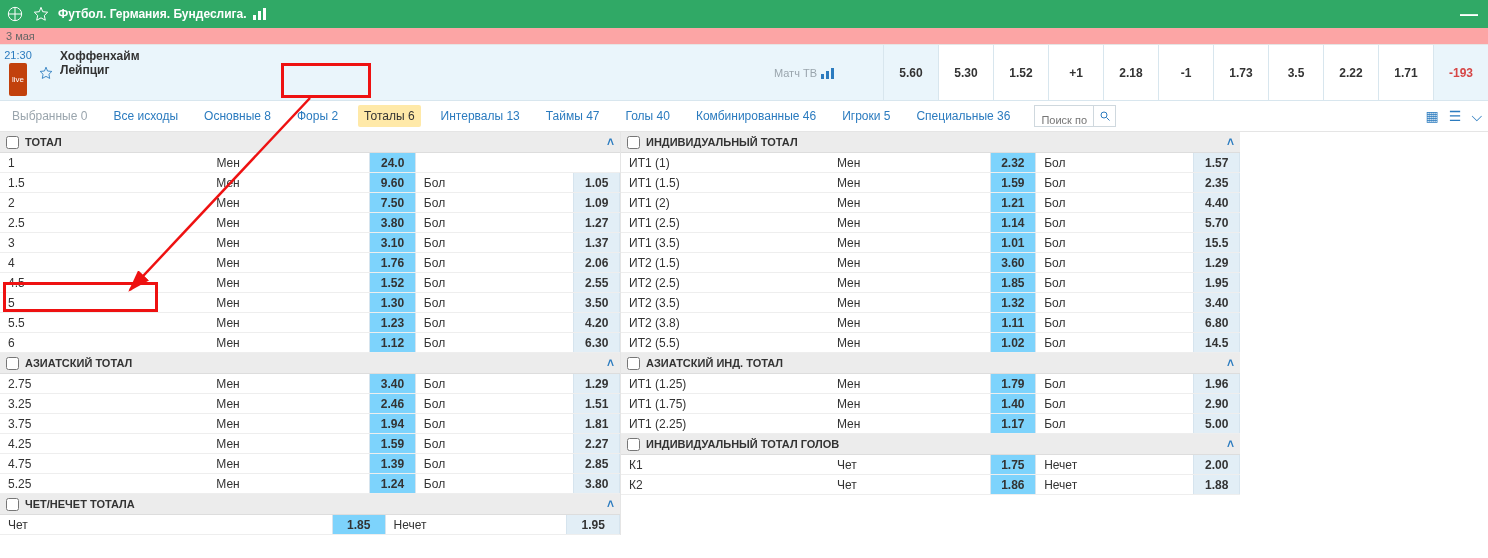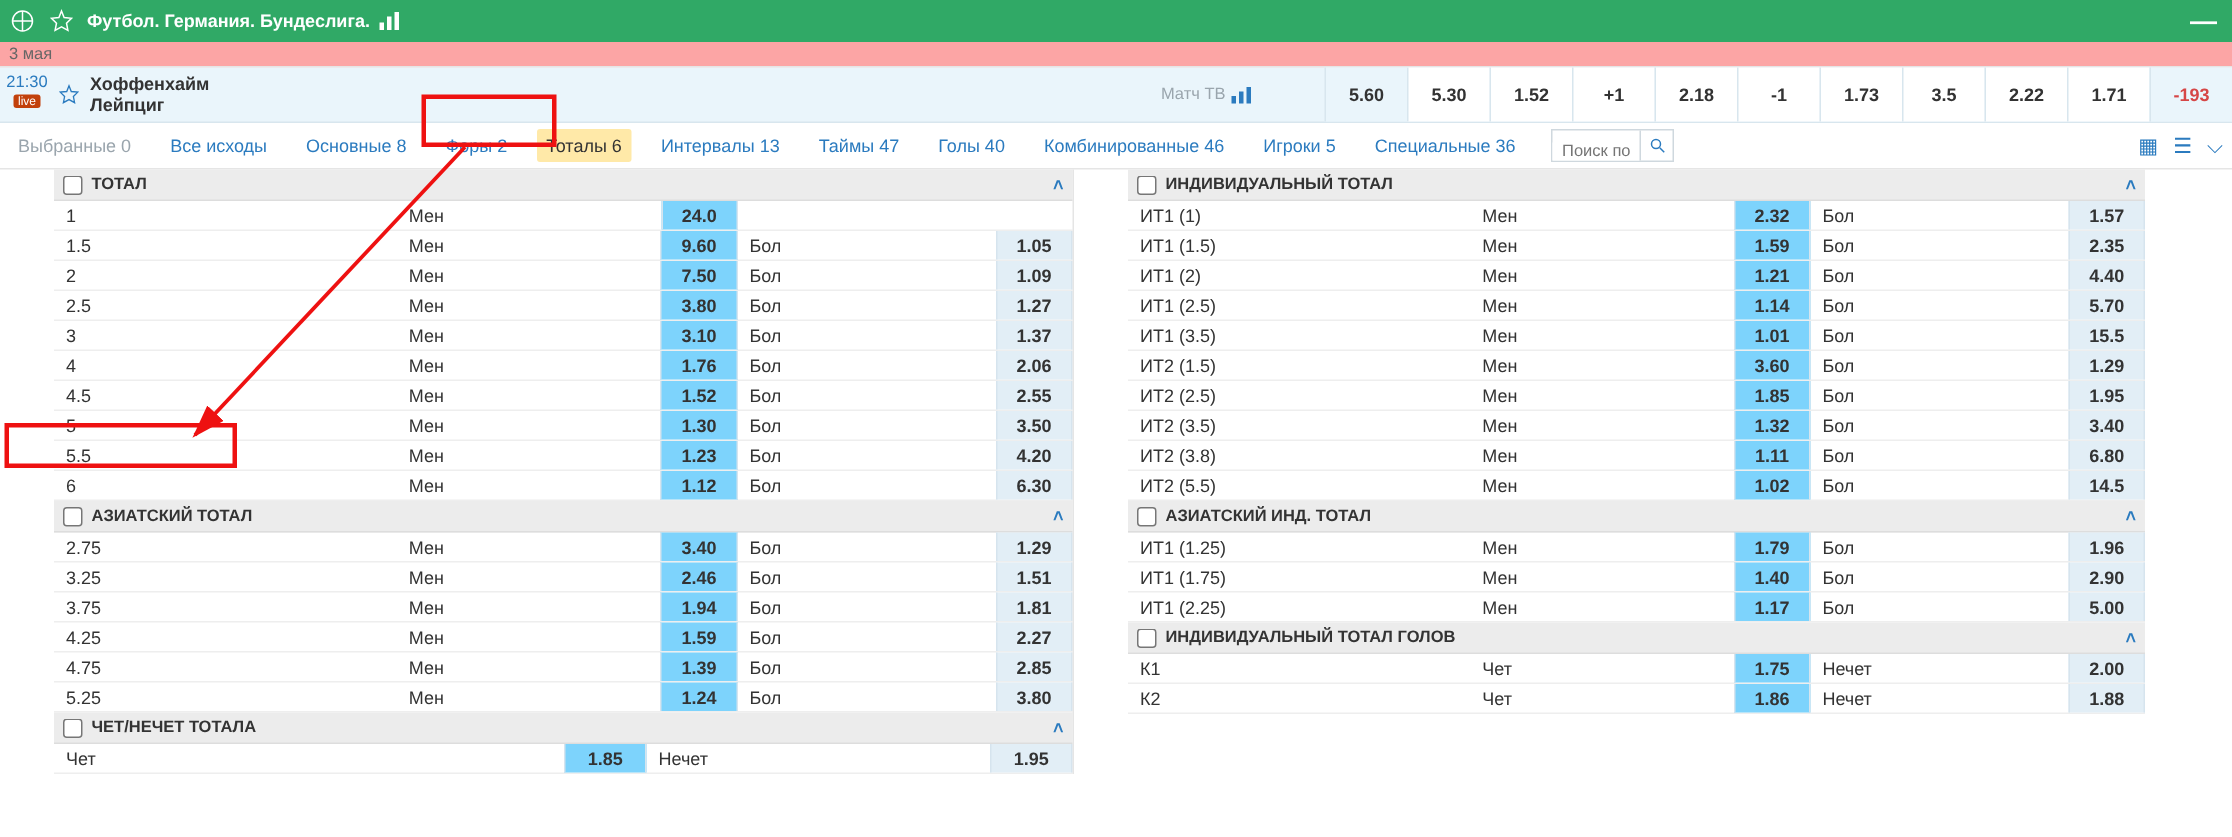--- a/index.html
+++ b/index.html
@@ -10,21 +10,21 @@
   .topbar .ico { width: 18px; height: 18px; margin-right: 8px; display: inline-flex; align-items: center; justify-content: center; }
   .topbar .ico svg { width: 16px; height: 16px; fill: none; stroke: #fff; stroke-width: 1.5; }
   .topbar .bars { width: 16px; height: 12px; display: inline-flex; align-items: flex-end; gap: 2px; margin-left: 6px; }
   .topbar .bars span { width: 3px; background: #fff; }
   .topbar .min { margin-left: auto; font-size: 18px; line-height: 10px; padding-right: 4px; }
   
   .datebar { background: #fca5a5; color: #666; font-size: 11px; padding: 2px 6px; border-bottom: 1px solid #e5e5e5; }
   
   .matchrow { background: #eaf5fb; display: flex; align-items: stretch; border-bottom: 1px solid #d8e6ee; }
   .matchrow .time { width: 36px; padding: 4px; color: #2b7bbf; font-size: 11px; text-align: center; }
-  .matchrow .time .live { display:inline-block; margin-top:2px; background:#c2410c; color:#fff; font-size:8px; padding:0 3px; border-radius:2px; }
+  .matchrow .time .live { display:inline-block; margin-top:2px; background:#c2410c; color:#fff; font-size:8px; padding:12px 3px; border-radius:2px; }
   .matchrow .star { width: 20px; display:flex; align-items:center; justify-content:center; }
   .matchrow .star svg { width:14px; height:14px; stroke:#2b7bbf; fill:none; stroke-width:1.5; }
   .matchrow .teams { flex: 1 1 auto; padding: 4px 4px; font-weight: bold; color: #333; font-size: 12px; line-height: 14px; }
   .matchrow .chartlabel { display:flex; align-items:center; color:#9aa5ad; font-size:11px; margin-right:6px; }
   .matchrow .chartlabel .bars { width: 16px; height: 12px; display: inline-flex; align-items: flex-end; gap: 2px; margin-left:4px; margin-right:4px;}
   .matchrow .chartlabel .bars span { width:3px; background:#2b7bbf; }
   .matchrow .odds { display:flex;padding-left:36px; }
   .matchrow .odds .cell { width:55px; border-left:1px solid #d8e6ee; display:flex; align-items:center; justify-content:center; background:#fff; font-weight:bold; color:#333; }
   .matchrow .odds .cell.hl { background:#eaf5fb; }
   .matchrow .odds .cell.neg { color:#d64646; }
@@ -34,21 +34,21 @@
   .tabbar .tab.muted { color:#9aa5ad; }
   .tabbar .tab.active { background:#ffe9a8; border-radius:2px; color:#333; }
   .tabbar .search { margin-left: 4px; display:flex; align-items:flex-end; border:1px solid #cfd8de; height:22px; }
   .tabbar .search input { border:none; outline:none; font-size:11px; padding:0 6px; width:58px; color:#666; }
   .tabbar .search .btn { width:22px; height:100%; display:flex; align-items:center; justify-content:center; border-left:1px solid #cfd8de; }
   .tabbar .search .btn svg { width:12px; height:12px; stroke:#2b7bbf; fill:none; stroke-width:2; }
   .tabbar .right-ico { margin-left:auto; display:flex; gap:10px; align-items:center; }
   .tabbar .right-ico span { color:#2b7bbf; font-size:14px; cursor:pointer; }
   
   .cols { display:flex; }
-  .col { width: 715px; padding-left: 36px; }
+  .col { width: 620px; }
   .col + .col { border-left: 1px solid #e5e5e5; }
   
   .section-head { background:#ececec; display:flex; align-items:center; padding:3px 6px; font-weight:bold; font-size:11px; color:#333; border-bottom:1px solid #ddd; }
   .section-head input[type=checkbox] { margin-right:6px; }
   .section-head .chev { margin-left:auto; color:#2b7bbf; font-size:12px; }
   .rows { }
   .row { display:flex; align-items:stretch; border-bottom:1px solid #eee; height:20px; }
   .row > div { display:flex; align-items:center; }
   .rlabel { width: 250px; padding-left:8px; }
   .rsub1 { width:185px; padding-left:4px; color:#333; }

